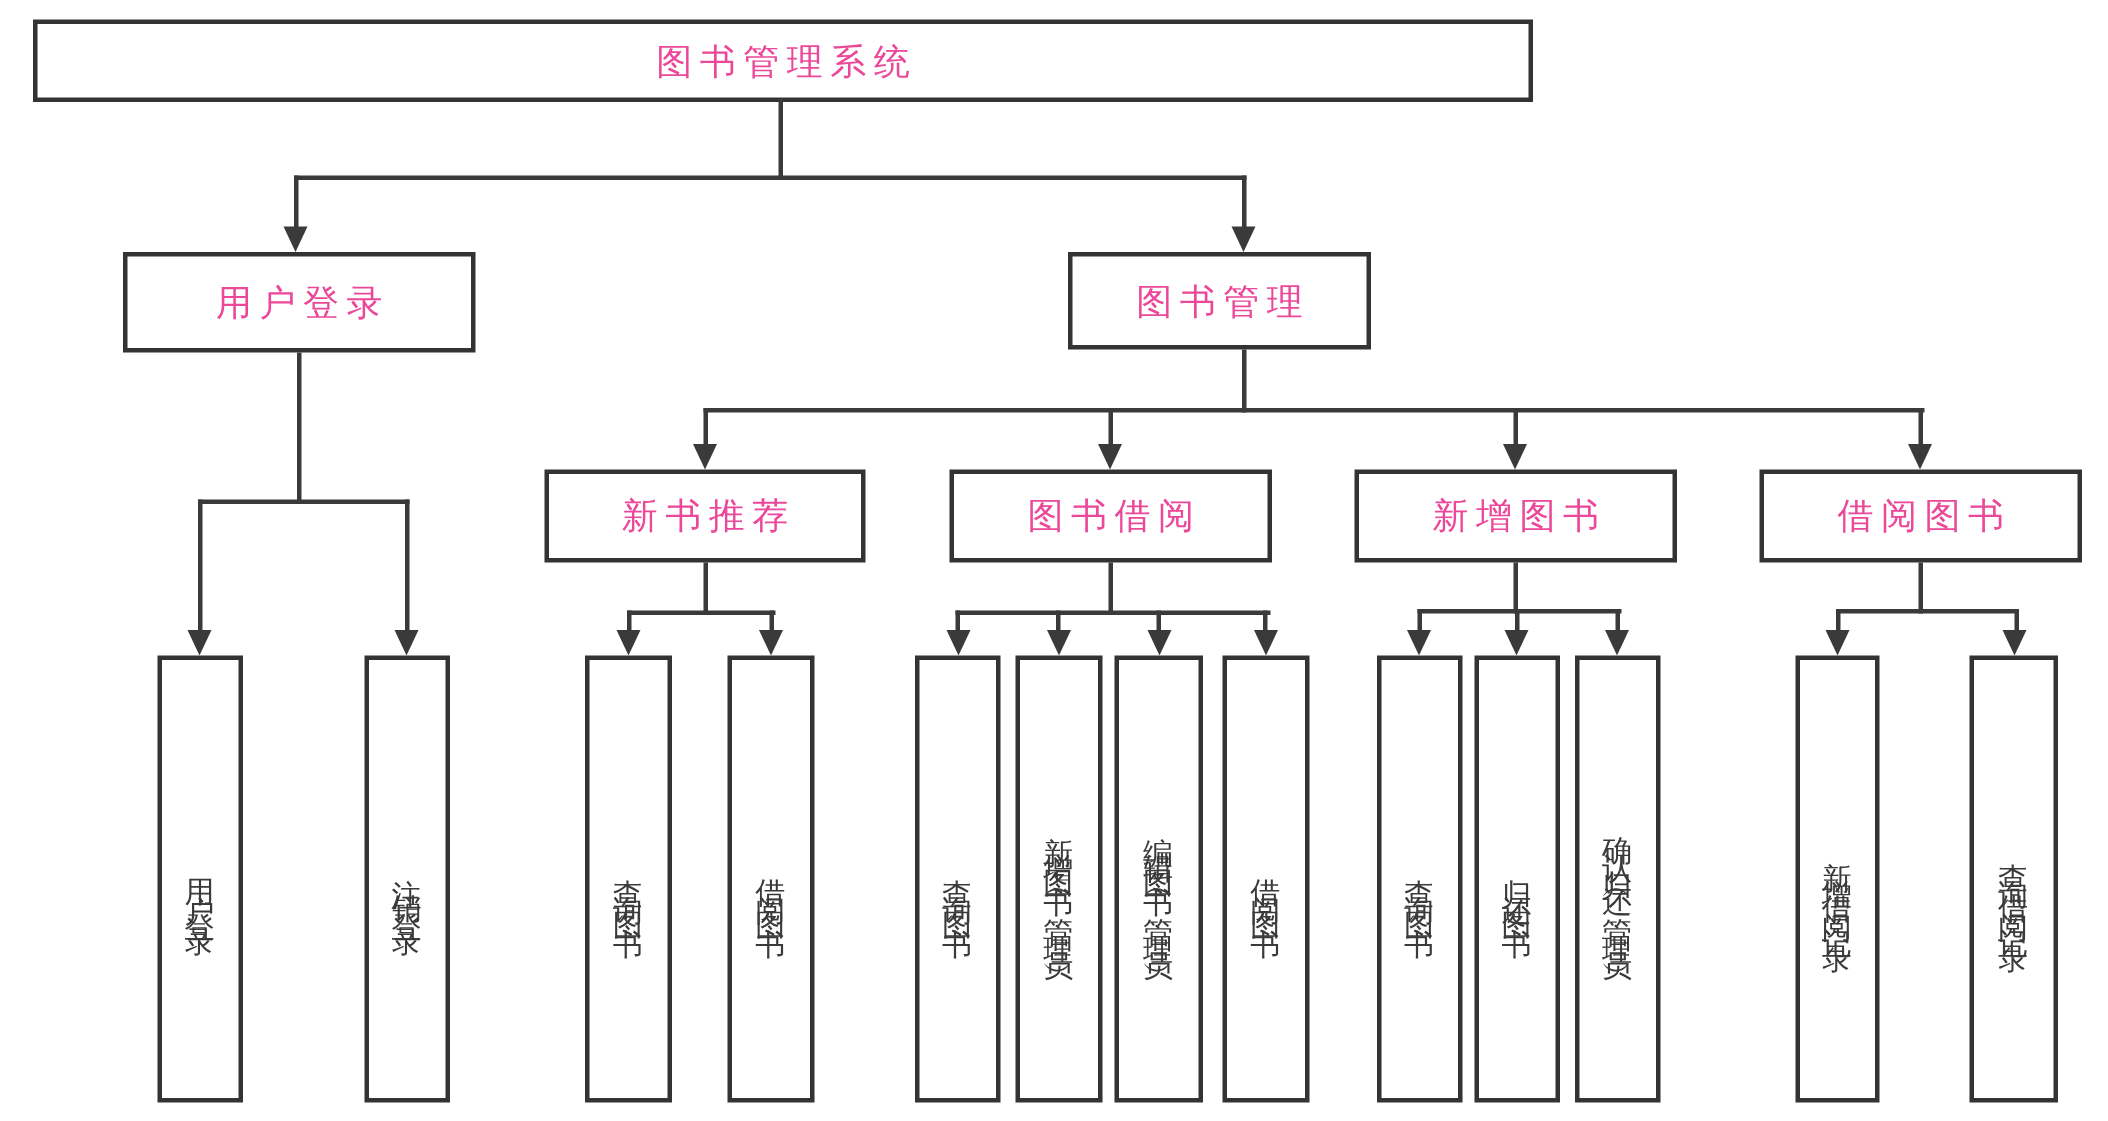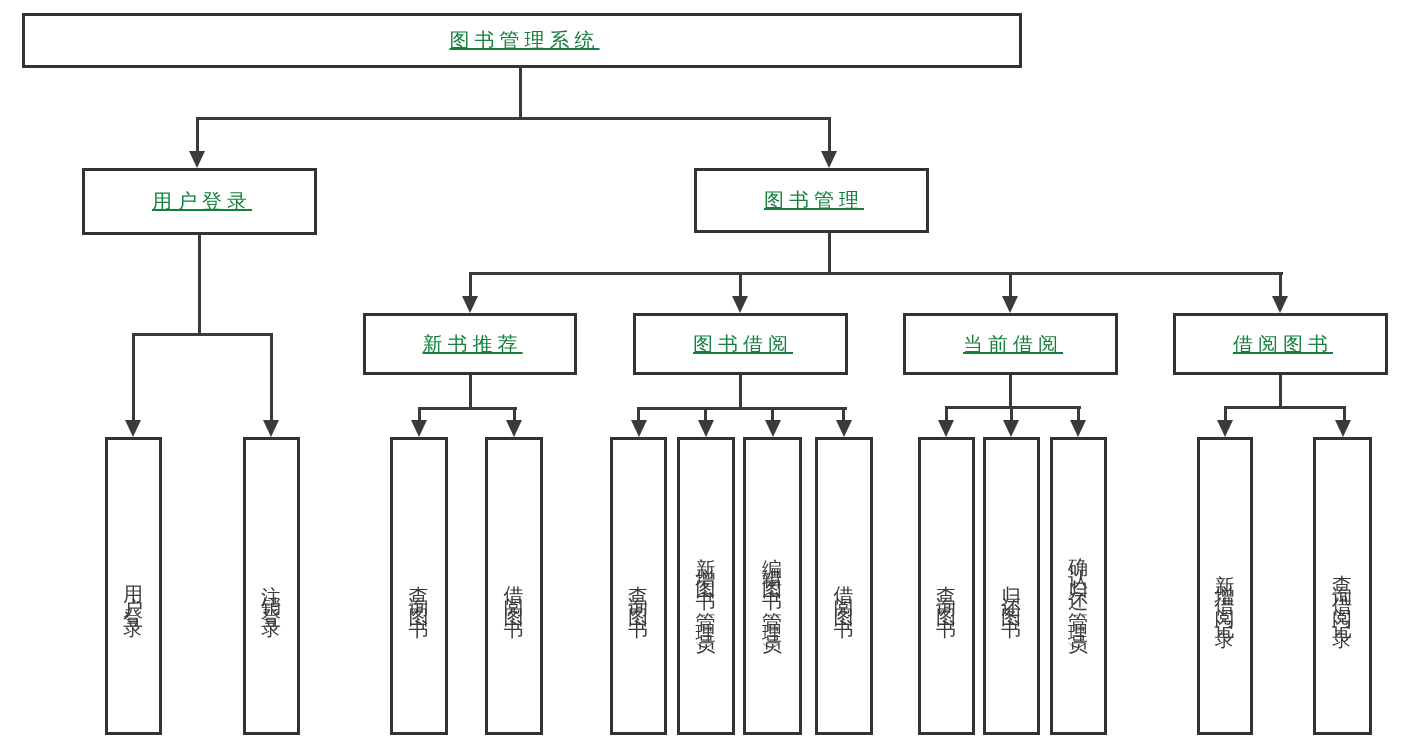--- a/index.html
+++ b/index.html
@@ -15,26 +15,25 @@
   .box{
     position:absolute;
     box-sizing:border-box;
     border:3px solid #333333;
     background:#ffffff;
     display:flex;
     align-items:center;
     justify-content:center;
   }
   .hbox span{
-    font-size:20px;
+    font-size:24px;
     letter-spacing:5px;
     padding-left:5px;
     white-space:nowrap;
-    color:#15803d;
-    text-decoration:underline;
+    color:#ec4899;
   }
   .vbox{top:437px;height:298px;}
   .vbox .vtext{
     writing-mode:vertical-rl;
     text-orientation:mixed;
     font-size:20px;
     letter-spacing:11px;
     line-height:1;
     padding-top:11px;
     color:#3a3a3a;
@@ -69,21 +68,21 @@
   <div class="vline" style="left:519px;top:66px;height:53px"></div>
   <div class="hline" style="left:196px;top:117px;width:635px"></div>
   <div class="vline" style="left:196px;top:117px;height:36px"></div>
   <div class="vline" style="left:828px;top:117px;height:36px"></div>
   <div class="arrow" style="left:189px;top:151px"></div>
   <div class="arrow" style="left:821px;top:151px"></div>
 
   <div class="box hbox" style="left:82px;top:168px;width:235px;height:67px">
     <span>用户登录</span>
   </div>
-  <div class="box hbox" style="left:694px;top:168px;width:235px;height:65px">
+  <div class="box hbox" style="left:712px;top:168px;width:202px;height:65px">
     <span>图书管理</span>
   </div>
 
   <div class="vline" style="left:198px;top:235px;height:100px"></div>
   <div class="hline" style="left:132px;top:333px;width:141px"></div>
   <div class="vline" style="left:132px;top:333px;height:89px"></div>
   <div class="vline" style="left:270px;top:333px;height:89px"></div>
   <div class="arrow" style="left:125px;top:420px"></div>
   <div class="arrow" style="left:263px;top:420px"></div>
 
@@ -98,21 +97,21 @@
   <div class="arrow" style="left:1002px;top:296px"></div>
   <div class="arrow" style="left:1272px;top:296px"></div>
 
   <div class="box hbox" style="left:363px;top:313px;width:214px;height:62px">
     <span>新书推荐</span>
   </div>
   <div class="box hbox" style="left:633px;top:313px;width:215px;height:62px">
     <span>图书借阅</span>
   </div>
   <div class="box hbox" style="left:903px;top:313px;width:215px;height:62px">
-    <span>当前借阅</span>
+    <span>新增图书</span>
   </div>
   <div class="box hbox" style="left:1173px;top:313px;width:215px;height:62px">
     <span>借阅图书</span>
   </div>
 
   <div class="vline" style="left:469px;top:375px;height:35px"></div>
   <div class="hline" style="left:418px;top:407px;width:99px"></div>
   <div class="vline" style="left:418px;top:407px;height:15px"></div>
   <div class="vline" style="left:513px;top:407px;height:15px"></div>
   <div class="arrow" style="left:411px;top:420px"></div>

